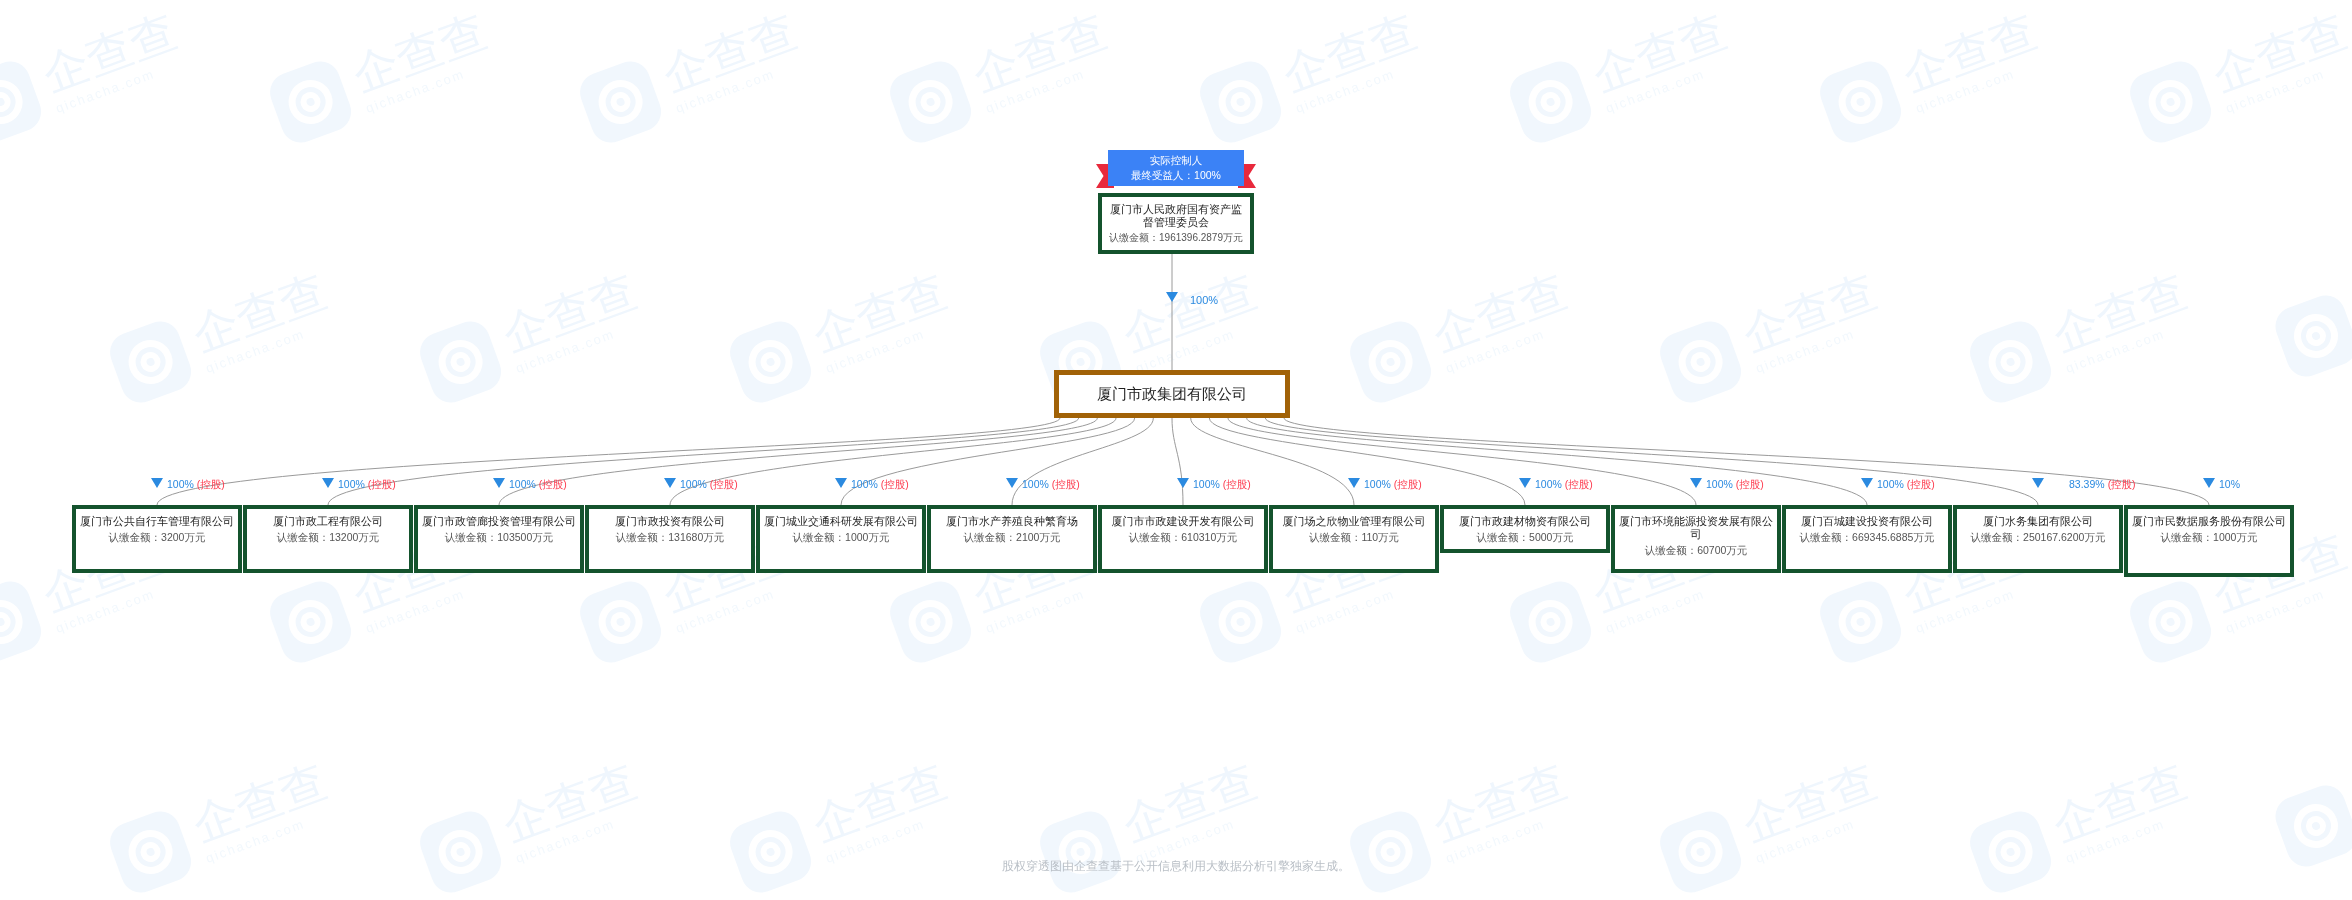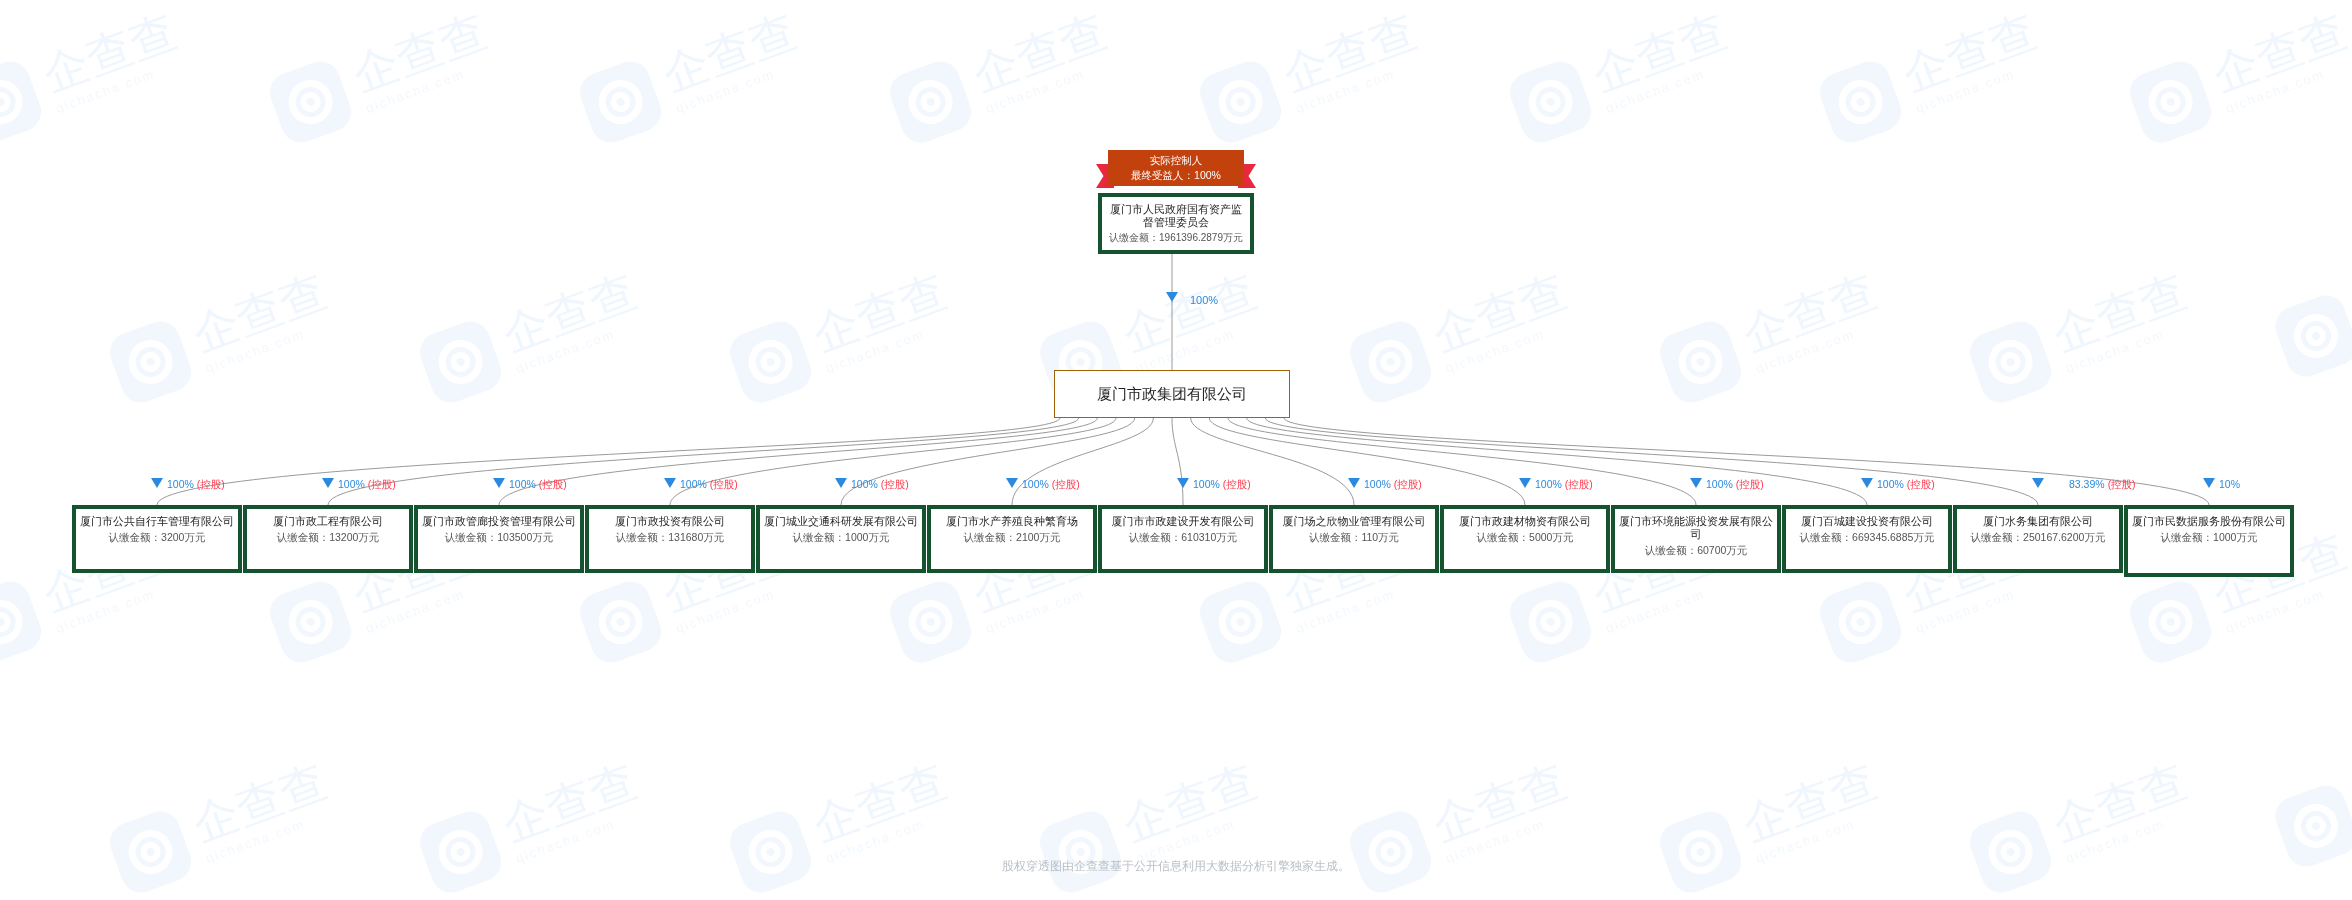--- a/index.html
+++ b/index.html
@@ -129,21 +129,21 @@
     width: 160px;
     height: 42px;
     z-index: 3;
   }
   #ribbon .rb-body {
     position: absolute;
     left: 12px;
     top: 0;
     width: 136px;
     height: 36px;
-    background: #c2410c;
+    background: #3b82f6;
     color: #ffffff;
     font-size: 10.5px;
     line-height: 15px;
     text-align: center;
     padding-top: 3px;
     box-sizing: border-box;
     z-index: 2;
   }
   #ribbon .rb-tail-l,
   #ribbon .rb-tail-r {
@@ -165,21 +165,21 @@
 
   
   #center-node {
     position: absolute;
     left: 1054px;
     top: 370px;
     width: 236px;
     height: 48px;
     box-sizing: border-box;
     background: #ffffff;
-    border: 1px solid #a16207;
+    border: 5px solid #a16207;
     display: flex;
     align-items: center;
     justify-content: center;
     color: #1f1f1f;
     font-size: 15px;
     z-index: 3;
   }
 
   
   .edge-label {
@@ -432,21 +432,21 @@
       <div class="node" style="left: 1098px; top: 505px; width: 170px; height: 68px;">
         <div class="nm">厦门市市政建设开发有限公司</div>
         <div class="cap">认缴金额：610310万元</div>
       </div>
       <div class="edge-label" style="left: 1193px; top: 478px;"><span class="pct">100%</span><span class="tag">(控股)</span></div>
       <div class="node" style="left: 1269px; top: 505px; width: 170px; height: 68px;">
         <div class="nm">厦门场之欣物业管理有限公司</div>
         <div class="cap">认缴金额：110万元</div>
       </div>
       <div class="edge-label" style="left: 1364px; top: 478px;"><span class="pct">100%</span><span class="tag">(控股)</span></div>
-      <div class="node" style="left: 1440px; top: 505px; width: 170px; height: 68px;">
+      <div class="node" style="left: 1440px; top: 505px; width: 170px; height: 48px;">
         <div class="nm">厦门市政建材物资有限公司</div>
         <div class="cap">认缴金额：5000万元</div>
       </div>
       <div class="edge-label" style="left: 1535px; top: 478px;"><span class="pct">100%</span><span class="tag">(控股)</span></div>
       <div class="node" style="left: 1611px; top: 505px; width: 170px; height: 68px;">
         <div class="nm">厦门市环境能源投资发展有限公司</div>
         <div class="cap">认缴金额：60700万元</div>
       </div>
       <div class="edge-label" style="left: 1706px; top: 478px;"><span class="pct">100%</span><span class="tag">(控股)</span></div>
       <div class="node" style="left: 1782px; top: 505px; width: 170px; height: 68px;">

